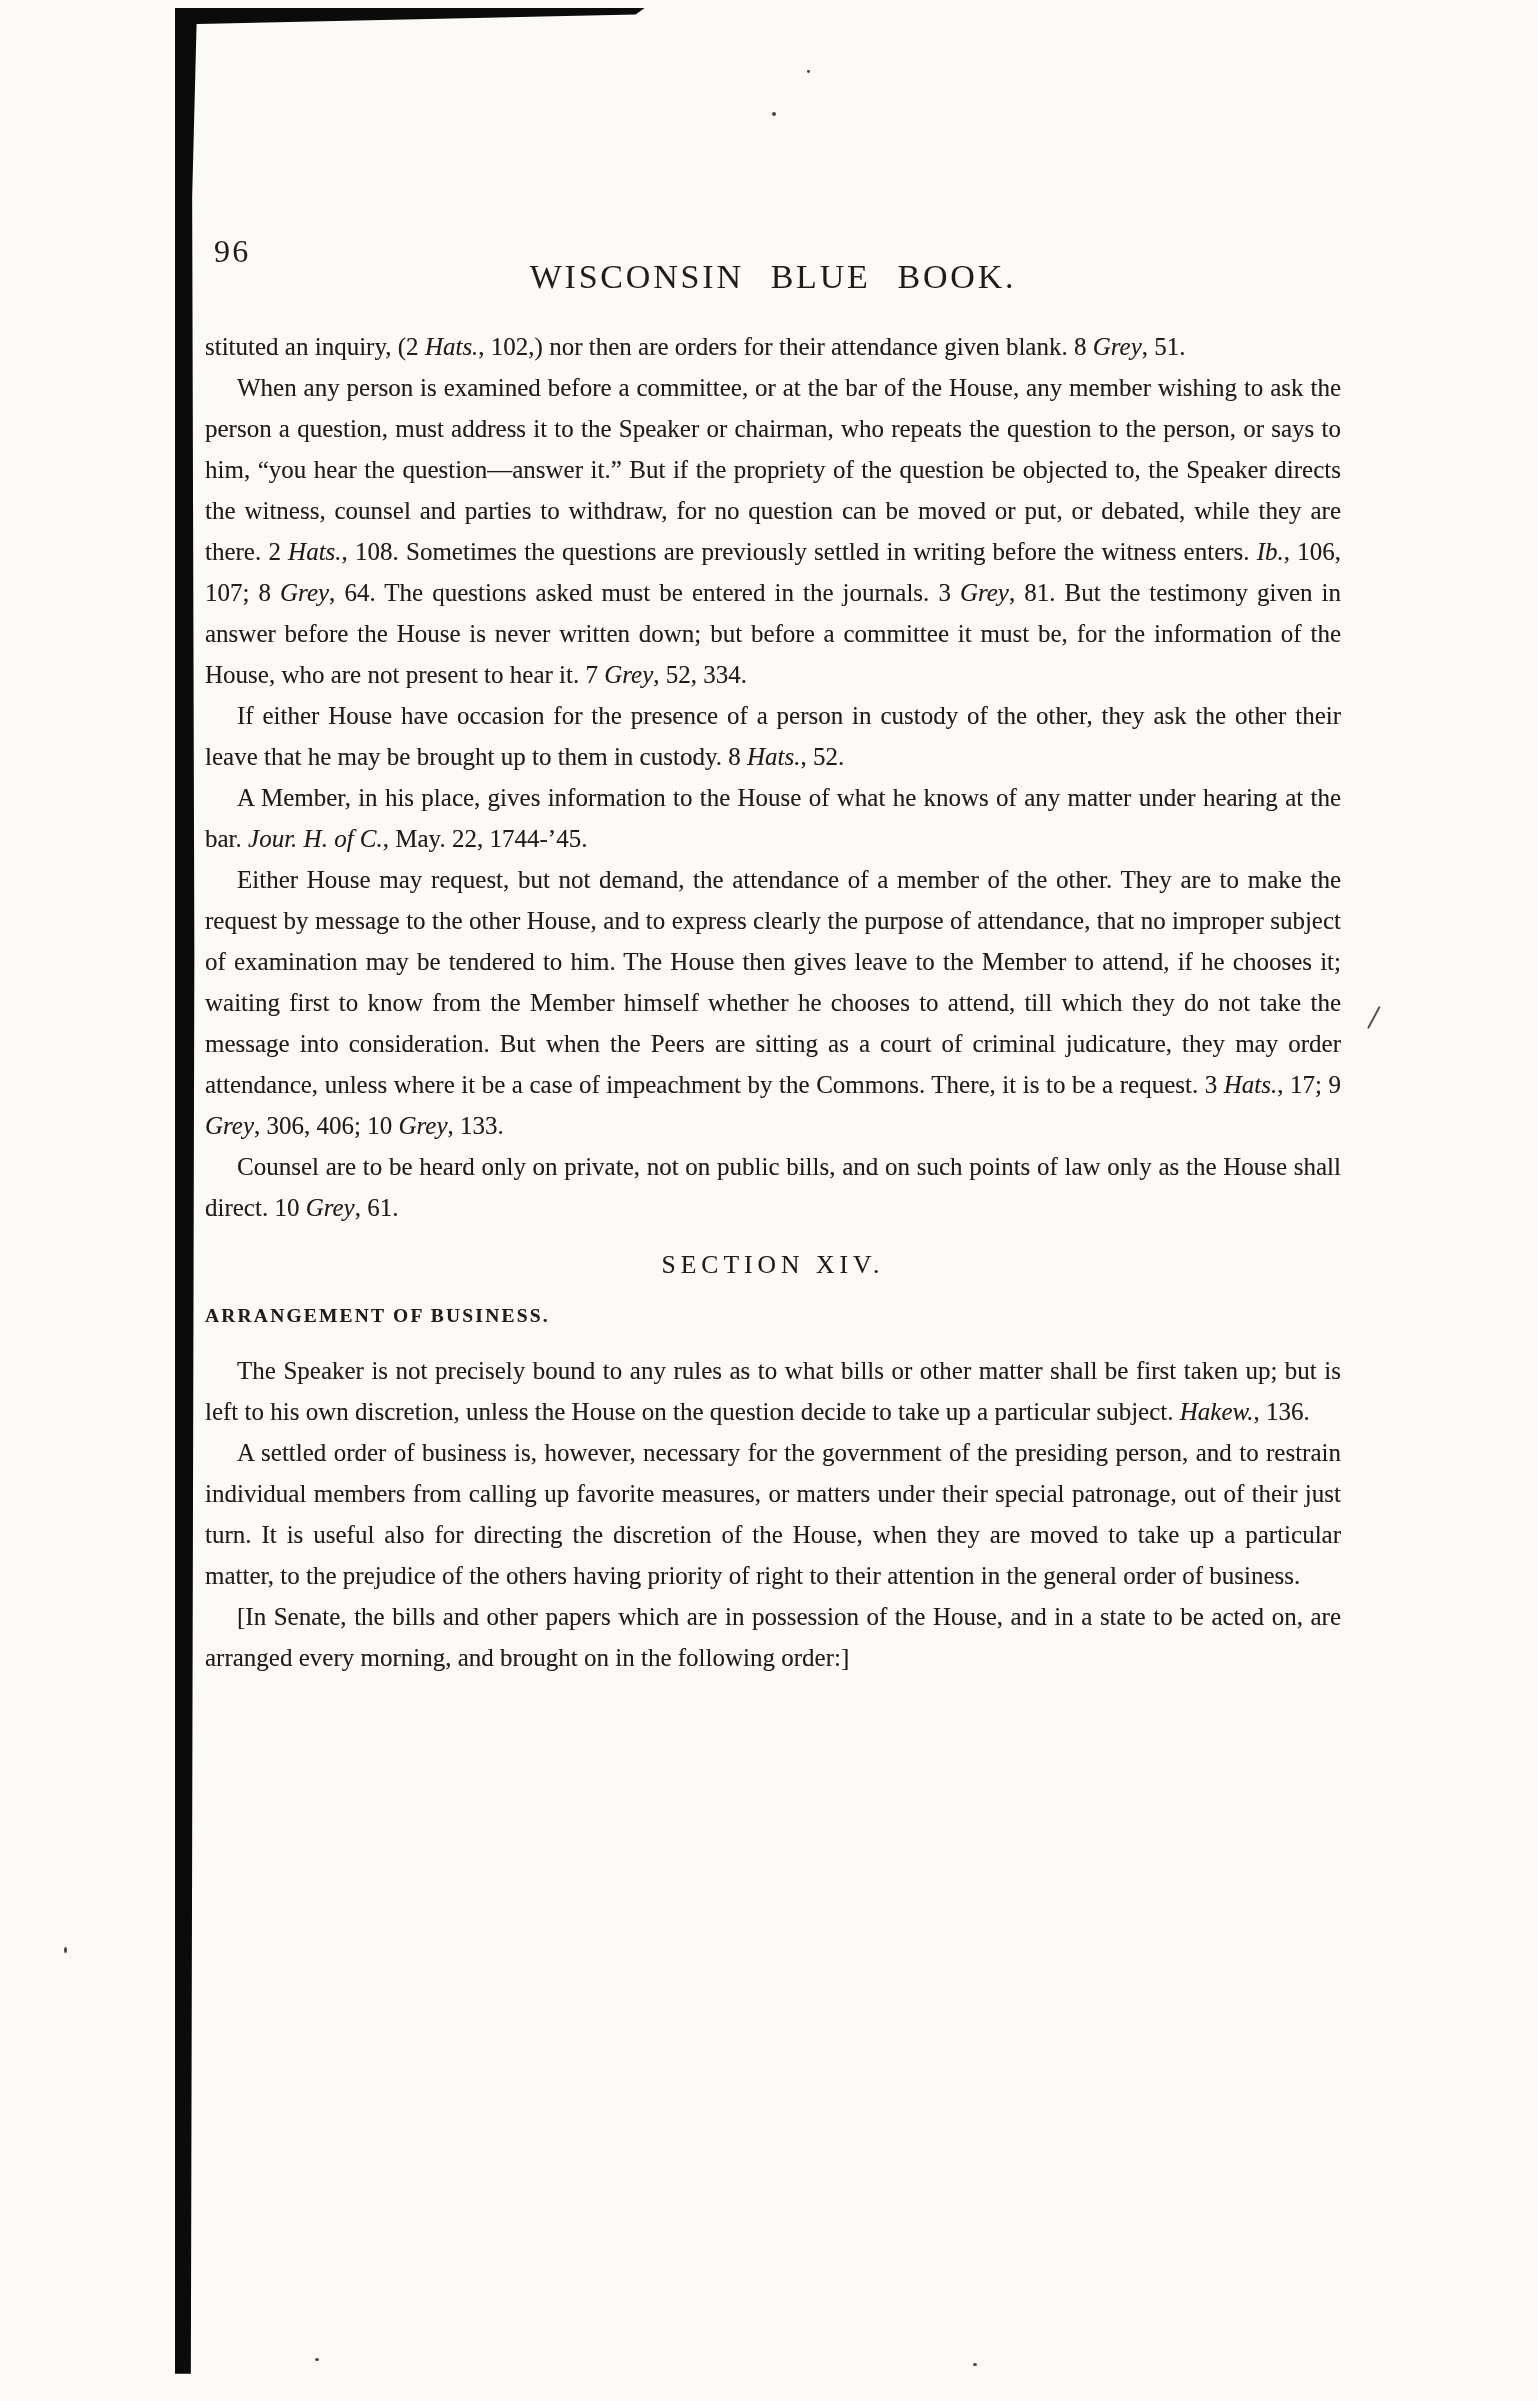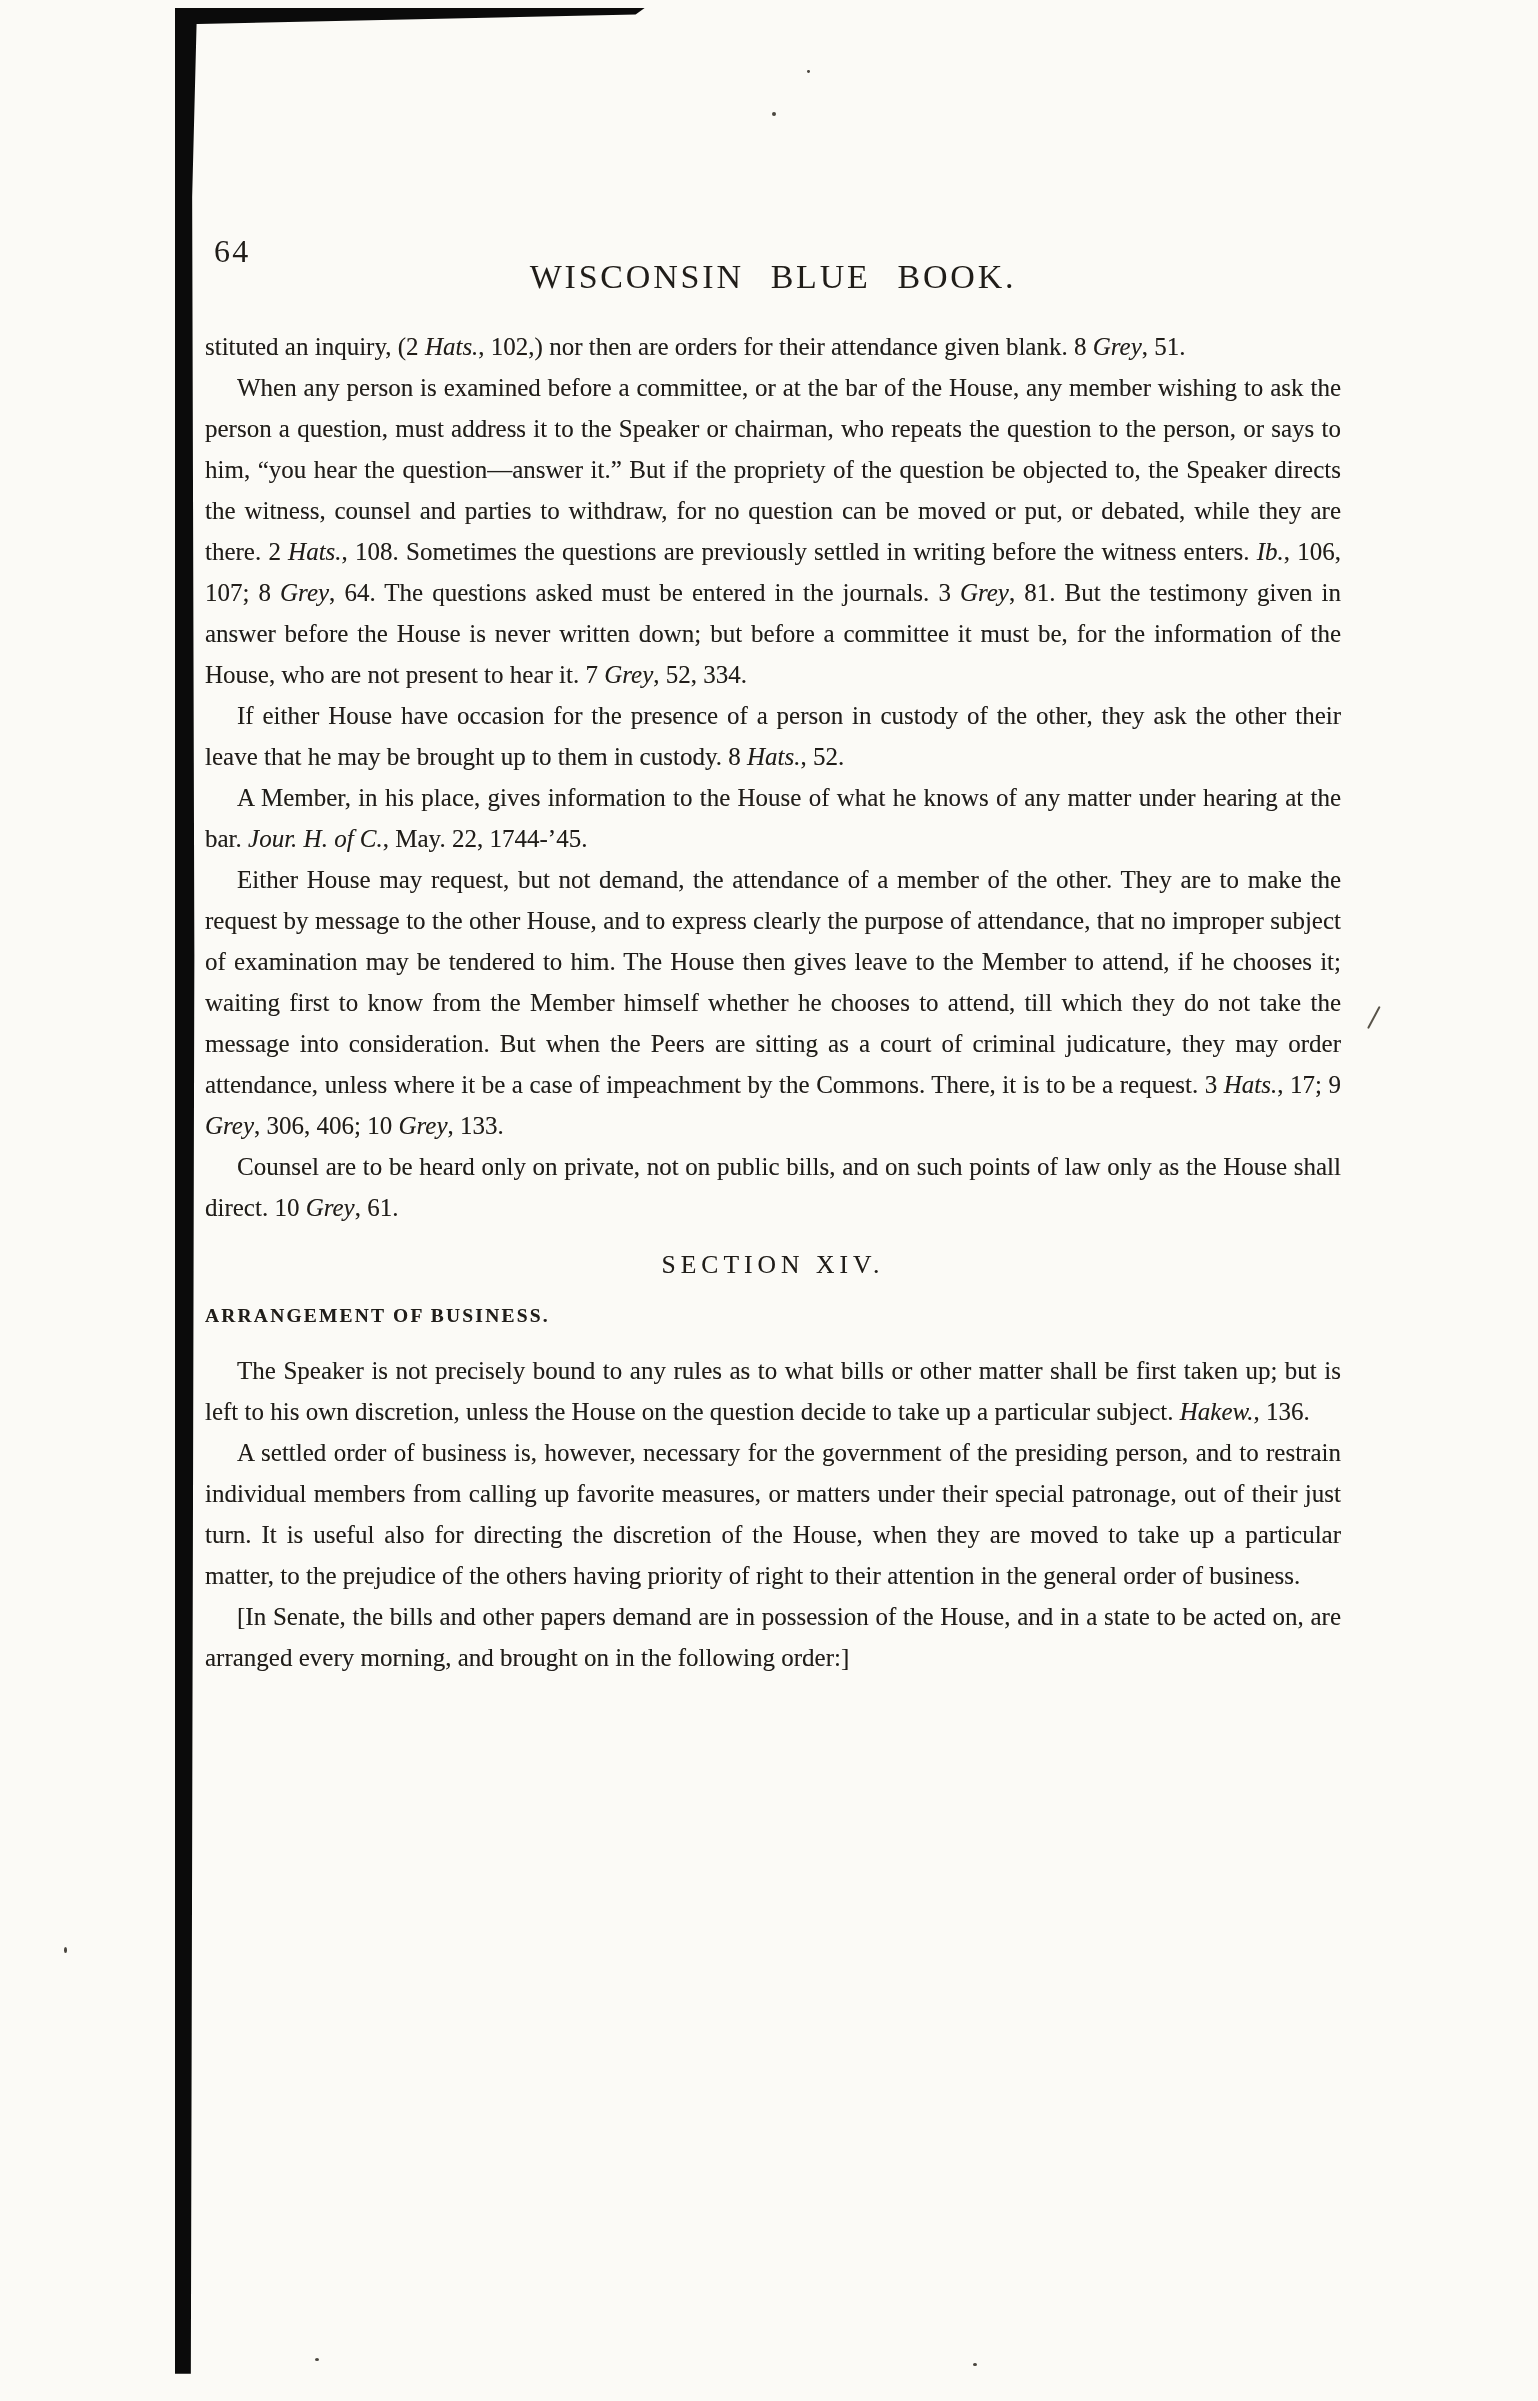--- a/index.html
+++ b/index.html
@@ -90,32 +90,32 @@
   <div class="artifact bar-top"></div>
   <div class="speck speck-1"></div>
   <div class="speck speck-2"></div>
   <div class="speck speck-3"></div>
   <div class="speck speck-4"></div>
   <div class="speck speck-5"></div>
   <div class="slash-mark"></div>
 
   <div class="content">
     <div class="page-header">
-      <span class="page-number">64</span>
+      <span class="page-number">96</span>
       <span class="running-title">WISCONSIN BLUE BOOK.</span>
     </div>
     <div class="body-text">
         <p class="para"><span>stituted an inquiry, (2 </span><i>Hats.</i><span>, 102,) nor then are orders for their attendance given blank.  8 </span><i>Grey</i><span>, 51.</span></p>
         <p class="para indent"><span>When any person is examined before a committee, or at the bar of the House, any member wishing to ask the person a question, must address it to the Speaker or chairman, who repeats the question to the person, or says to him, “you hear the question—answer it.”  But if the propriety of the question be objected to, the Speaker directs the witness, counsel and parties to withdraw, for no question can be moved or put, or debated, while they are there.  2 </span><i>Hats.</i><span>, 108.  Sometimes the questions are previously settled in writing before the witness enters.  </span><i>Ib.</i><span>, 106, 107; 8 </span><i>Grey</i><span>, 64.  The questions asked must be entered in the journals.  3 </span><i>Grey</i><span>, 81.  But the testimony given in answer before the House is never written down; but before a committee it must be, for the information of the House, who are not present to hear it.  7 </span><i>Grey</i><span>, 52, 334.</span></p>
         <p class="para indent"><span>If either House have occasion for the presence of a person in custody of the other, they ask the other their leave that he may be brought up to them in custody.  8 </span><i>Hats.</i><span>, 52.</span></p>
         <p class="para indent"><span>A Member, in his place, gives information to the House of what he knows of any matter under hearing at the bar.  </span><i>Jour. H. of C.</i><span>, May. 22, 1744-’45.</span></p>
         <p class="para indent"><span>Either House may request, but not demand, the attendance of a member of the other.  They are to make the request by message to the other House, and to express clearly the purpose of attendance, that no improper subject of examination may be tendered to him.  The House then gives leave to the Member to attend, if he chooses it; waiting first to know from the Member himself whether he chooses to attend, till which they do not take the message into consideration.  But when the Peers are sitting as a court of criminal judicature, they may order attendance, unless where it be a case of impeachment by the Commons.  There, it is to be a request.  3 </span><i>Hats.</i><span>, 17; 9 </span><i>Grey</i><span>, 306, 406; 10 </span><i>Grey</i><span>, 133.</span></p>
         <p class="para indent"><span>Counsel are to be heard only on private, not on public bills, and on such points of law only as the House shall direct.  10 </span><i>Grey</i><span>, 61.</span></p>
         <div class="heading1">SECTION XIV.</div>
         <div class="heading2">ARRANGEMENT OF BUSINESS.</div>
         <p class="para indent"><span>The Speaker is not precisely bound to any rules as to what bills or other matter shall be first taken up; but is left to his own discretion, unless the House on the question decide to take up a particular subject.  </span><i>Hakew.</i><span>, 136.</span></p>
         <p class="para indent"><span>A settled order of business is, however, necessary for the government of the presiding person, and to restrain individual members from calling up favorite measures, or matters under their special patronage, out of their just turn.  It is useful also for directing the discretion of the House, when they are moved to take up a particular matter, to the prejudice of the others having priority of right to their attention in the general order of business.</span></p>
-        <p class="para indent"><span>[In Senate, the bills and other papers demand are in possession of the House, and in a state to be acted on, are arranged every morning, and brought on in the following order:]</span></p>
+        <p class="para indent"><span>[In Senate, the bills and other papers which are in possession of the House, and in a state to be acted on, are arranged every morning, and brought on in the following order:]</span></p>
       </div>
   </div>
 
 </div>
 
 
 </body></html>

